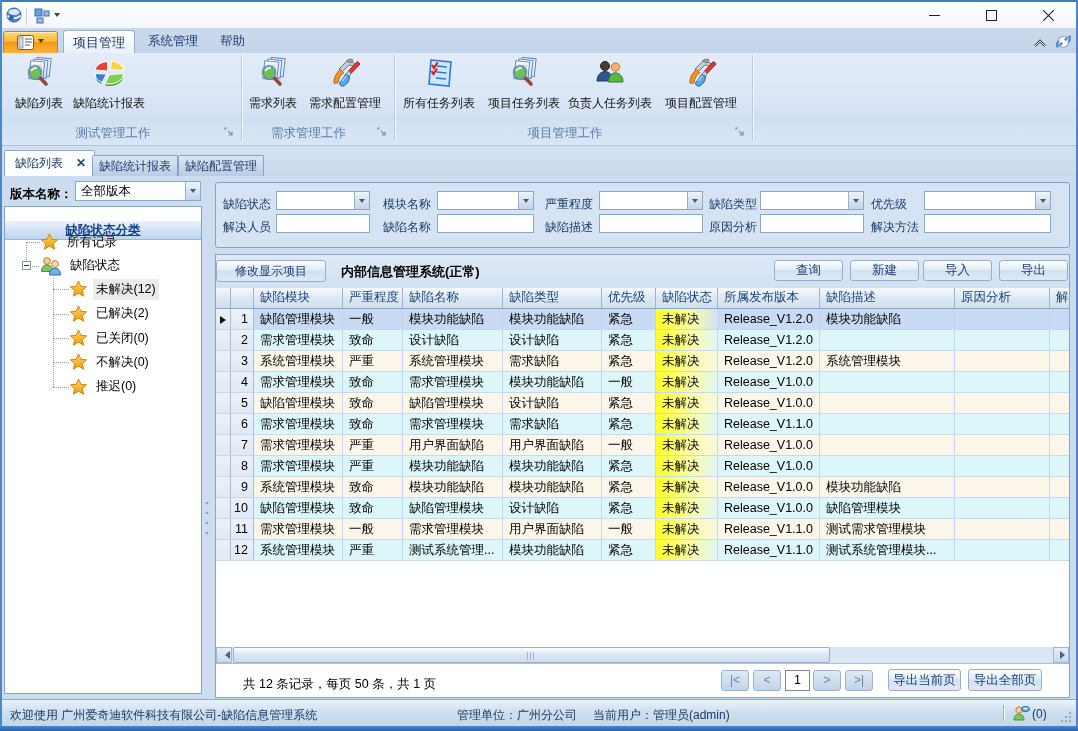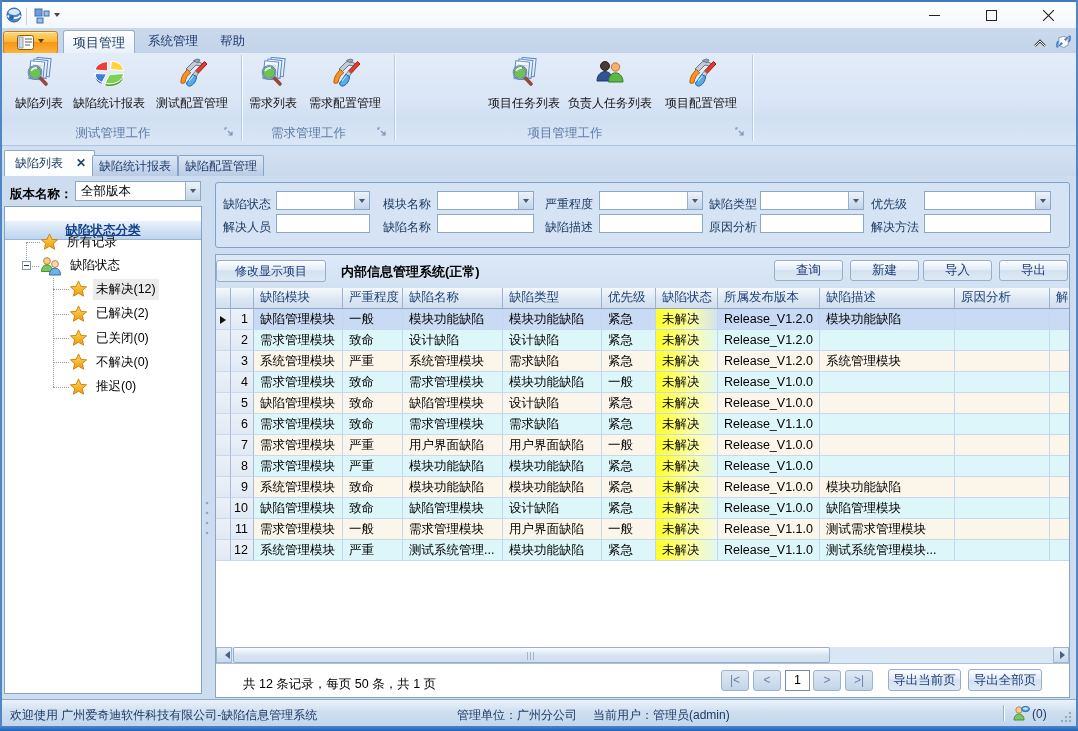--- a/index.html
+++ b/index.html
@@ -299,26 +299,20 @@
           <use href="#sym-list-search"></use>
         </svg>
         <div class="rlabel">缺陷列表</div>
       </div>
       <div class="ritem" style="left: 107px;">
         <svg width="32" height="32" class="ricon">
           <use href="#sym-pie"></use>
         </svg>
         <div class="rlabel">缺陷统计报表</div>
       </div>
-      <div class="ritem" style="left: 190px;">
-        <svg width="32" height="32" class="ricon">
-          <use href="#sym-tools"></use>
-        </svg>
-        <div class="rlabel">测试配置管理</div>
-      </div>
       <div class="rgroup-label" style="left: 2px; width: 218px;">测试管理工作</div>
       <svg width="10" height="10" class="launcher" style="left: 222px;">
         <use href="#sym-launcher"></use>
       </svg>
       <div class="rdivider" style="left: 239px;"></div>
       <div class="ritem" style="left: 271px;">
         <svg width="32" height="32" class="ricon">
           <use href="#sym-list-search"></use>
         </svg>
         <div class="rlabel">需求列表</div>
@@ -327,20 +321,26 @@
         <svg width="32" height="32" class="ricon">
           <use href="#sym-tools"></use>
         </svg>
         <div class="rlabel">需求配置管理</div>
       </div>
       <div class="rgroup-label" style="left: 240px; width: 133px;">需求管理工作</div>
       <svg width="10" height="10" class="launcher" style="left: 375px;">
         <use href="#sym-launcher"></use>
       </svg>
       <div class="rdivider" style="left: 392px;"></div>
+      <div class="ritem" style="left: 437px;">
+        <svg width="32" height="32" class="ricon">
+          <use href="#sym-checklist"></use>
+        </svg>
+        <div class="rlabel">所有任务列表</div>
+      </div>
       <div class="ritem" style="left: 522px;">
         <svg width="32" height="32" class="ricon">
           <use href="#sym-list-search"></use>
         </svg>
         <div class="rlabel">项目任务列表</div>
       </div>
       <div class="ritem" style="left: 608px;">
         <svg width="32" height="32" class="ricon">
           <use href="#sym-people"></use>
         </svg>

